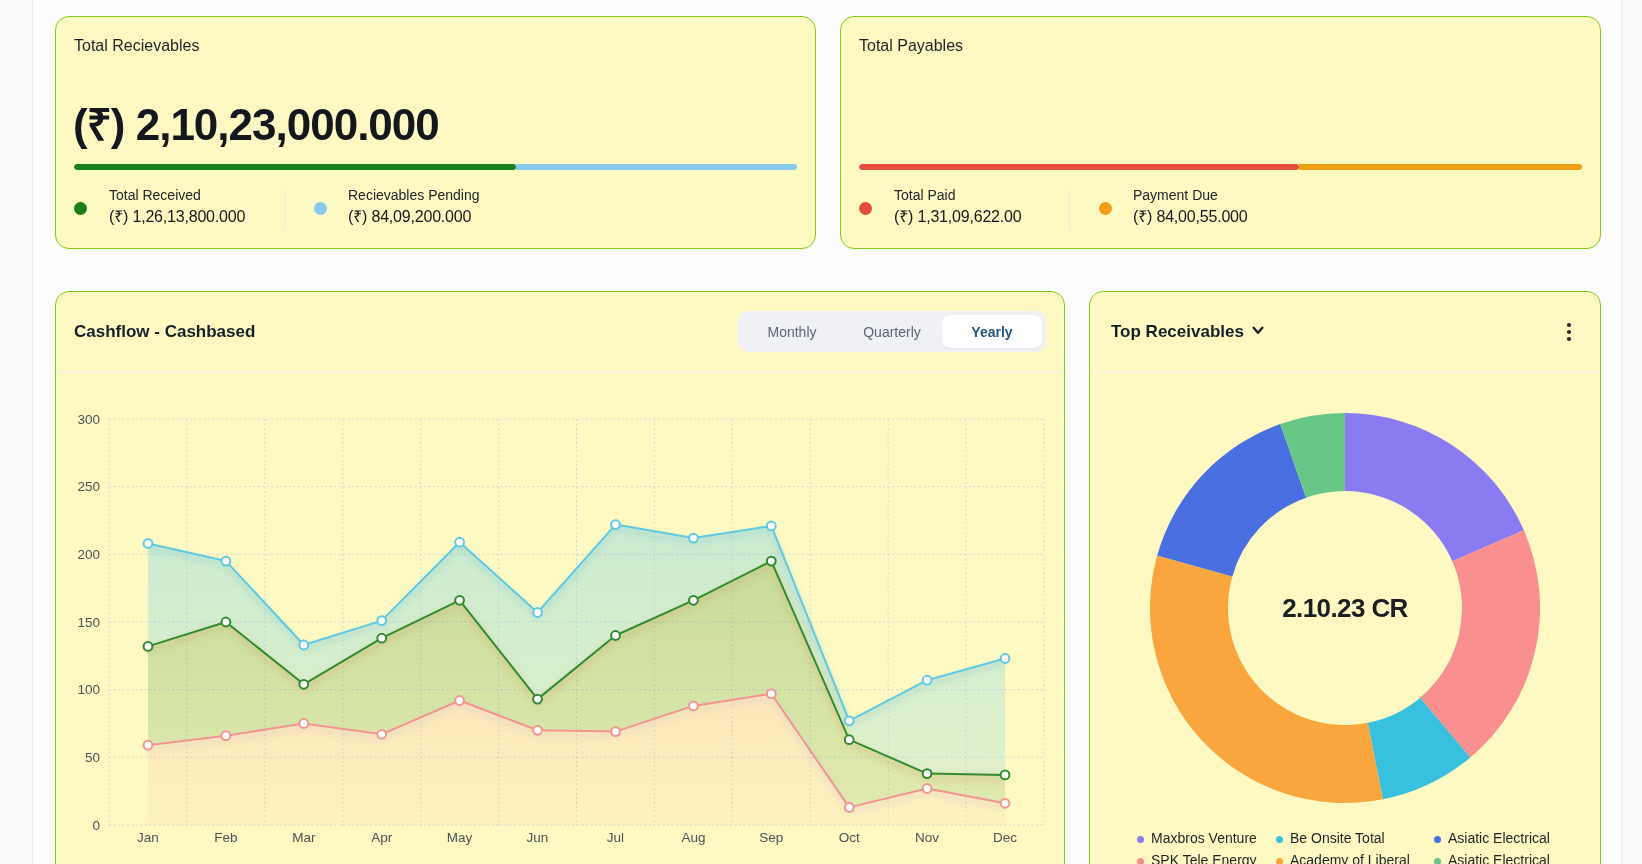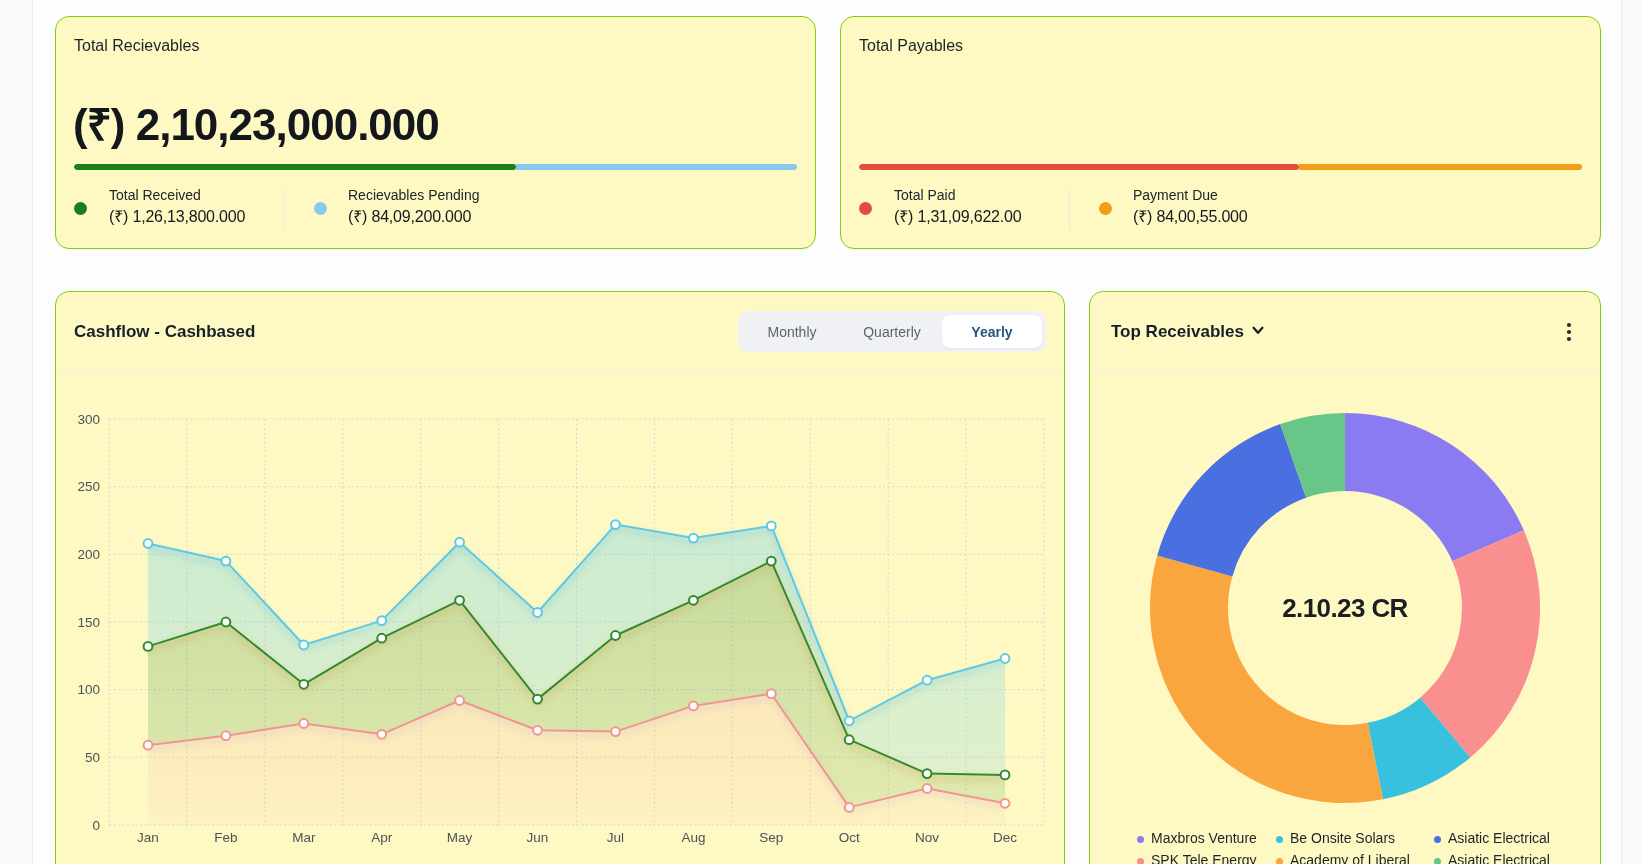--- a/index.html
+++ b/index.html
@@ -193,21 +193,21 @@
       <path d="M433.83,158.24 A195.0,195.0 0 0 1 380.34,385.38 L330.21,325.63 A117.0,117.0 0 0 0 362.30,189.35 Z" fill="#f98f8e"></path>
       <path d="M380.34,385.38 A195.0,195.0 0 0 1 292.88,427.29 L277.73,350.77 A117.0,117.0 0 0 0 330.21,325.63 Z" fill="#38c1de"></path>
       <path d="M292.88,427.29 A195.0,195.0 0 0 1 67.18,183.56 L142.31,204.54 A117.0,117.0 0 0 0 277.73,350.77 Z" fill="#f9a63e"></path>
       <path d="M67.18,183.56 A195.0,195.0 0 0 1 190.23,52.07 L216.14,125.64 A117.0,117.0 0 0 0 142.31,204.54 Z" fill="#4a6fe1"></path>
       <path d="M190.23,52.07 A195.0,195.0 0 0 1 255.00,41.00 L255.00,119.00 A117.0,117.0 0 0 0 216.14,125.64 Z" fill="#67c688"></path>
 <text x="255.0" y="245.0" text-anchor="middle" style="font:700 26px 'Liberation Sans',sans-serif;fill:#1b1f24;letter-spacing:-.6px">2.10.23 CR</text>
 </svg>
   <span class="ldot" style="left:47px;top:544px;background:#8b7bf3"></span>
     <div class="litem" style="left:61px;top:539px">Maxbros Venture</div>
     <span class="ldot" style="left:186px;top:544px;background:#38c1de"></span>
-    <div class="litem" style="left:200px;top:539px">Be Onsite Solars</div>
+    <div class="litem" style="left:200px;top:539px">Be Onsite Total</div>
     <span class="ldot" style="left:344px;top:544px;background:#4a6fe1"></span>
     <div class="litem" style="left:358px;top:539px">Asiatic Electrical</div>
     <span class="ldot" style="left:47px;top:566px;background:#f98f8e"></span>
     <div class="litem" style="left:61px;top:561px">SPK Tele Energy</div>
     <span class="ldot" style="left:186px;top:566px;background:#f9a63e"></span>
     <div class="litem" style="left:200px;top:561px">Academy of Liberal</div>
     <span class="ldot" style="left:344px;top:566px;background:#67c688"></span>
     <div class="litem" style="left:358px;top:561px">Asiatic Electrical</div>
 </div>
 </body></html>

